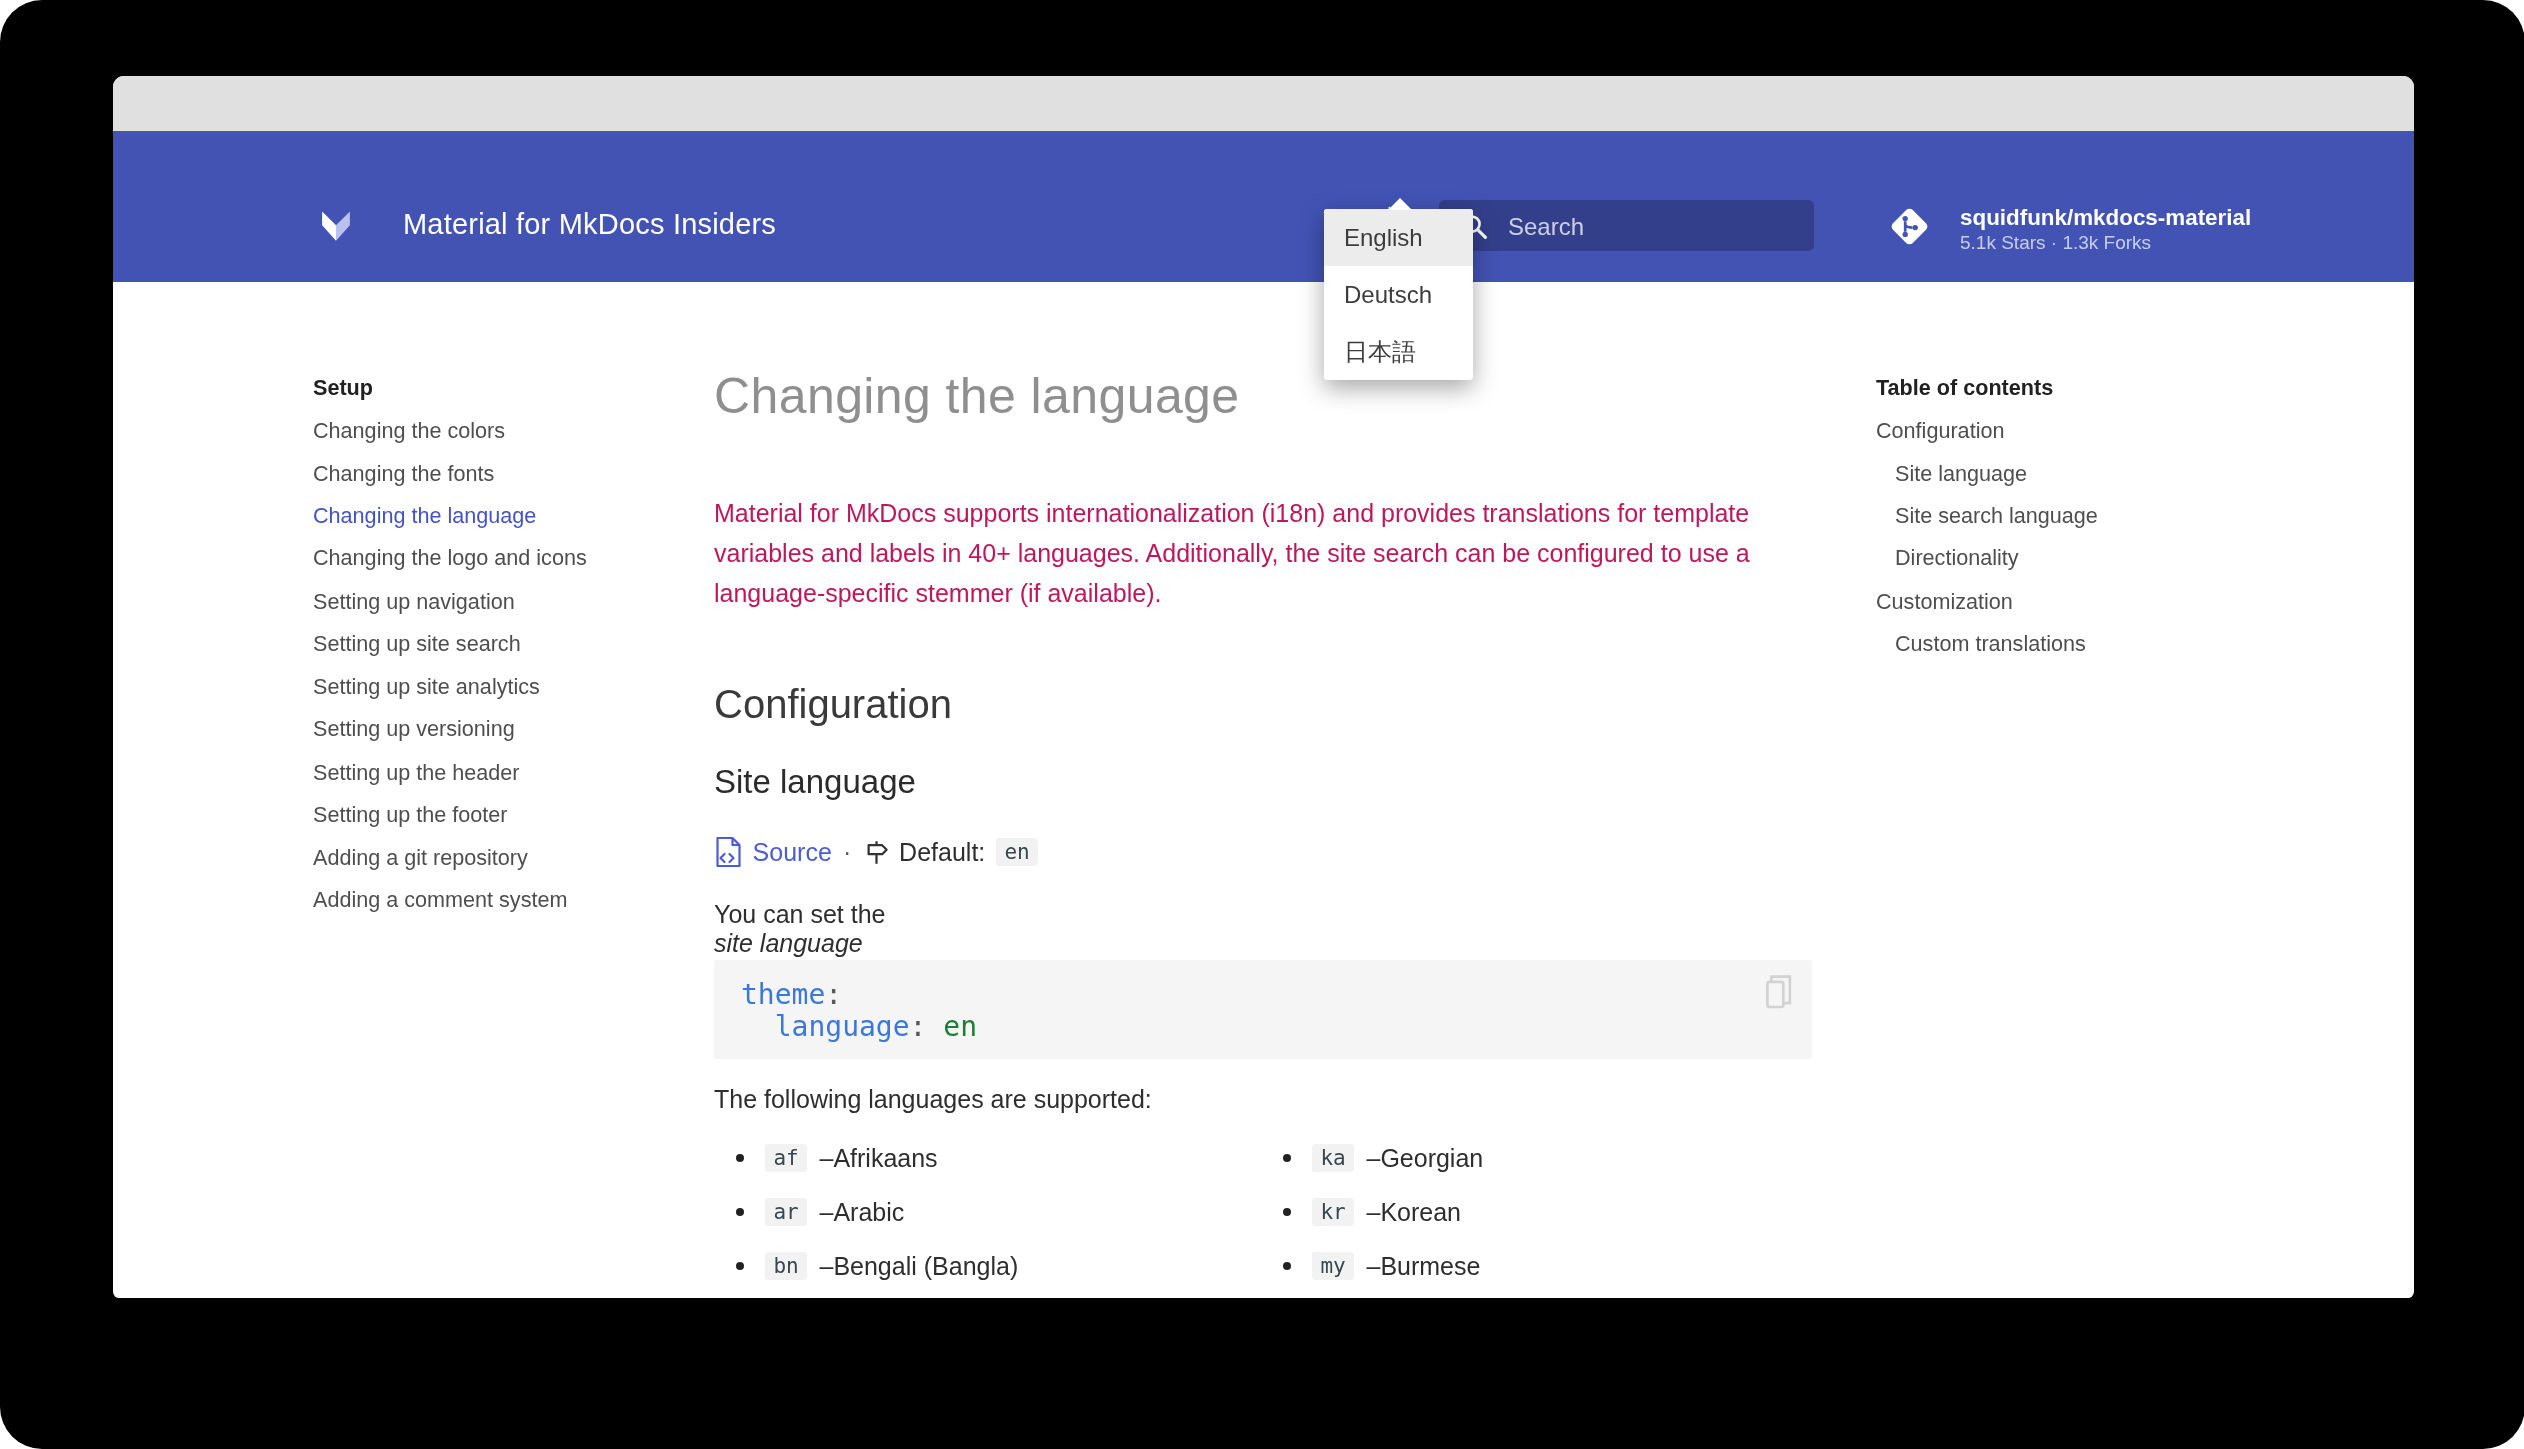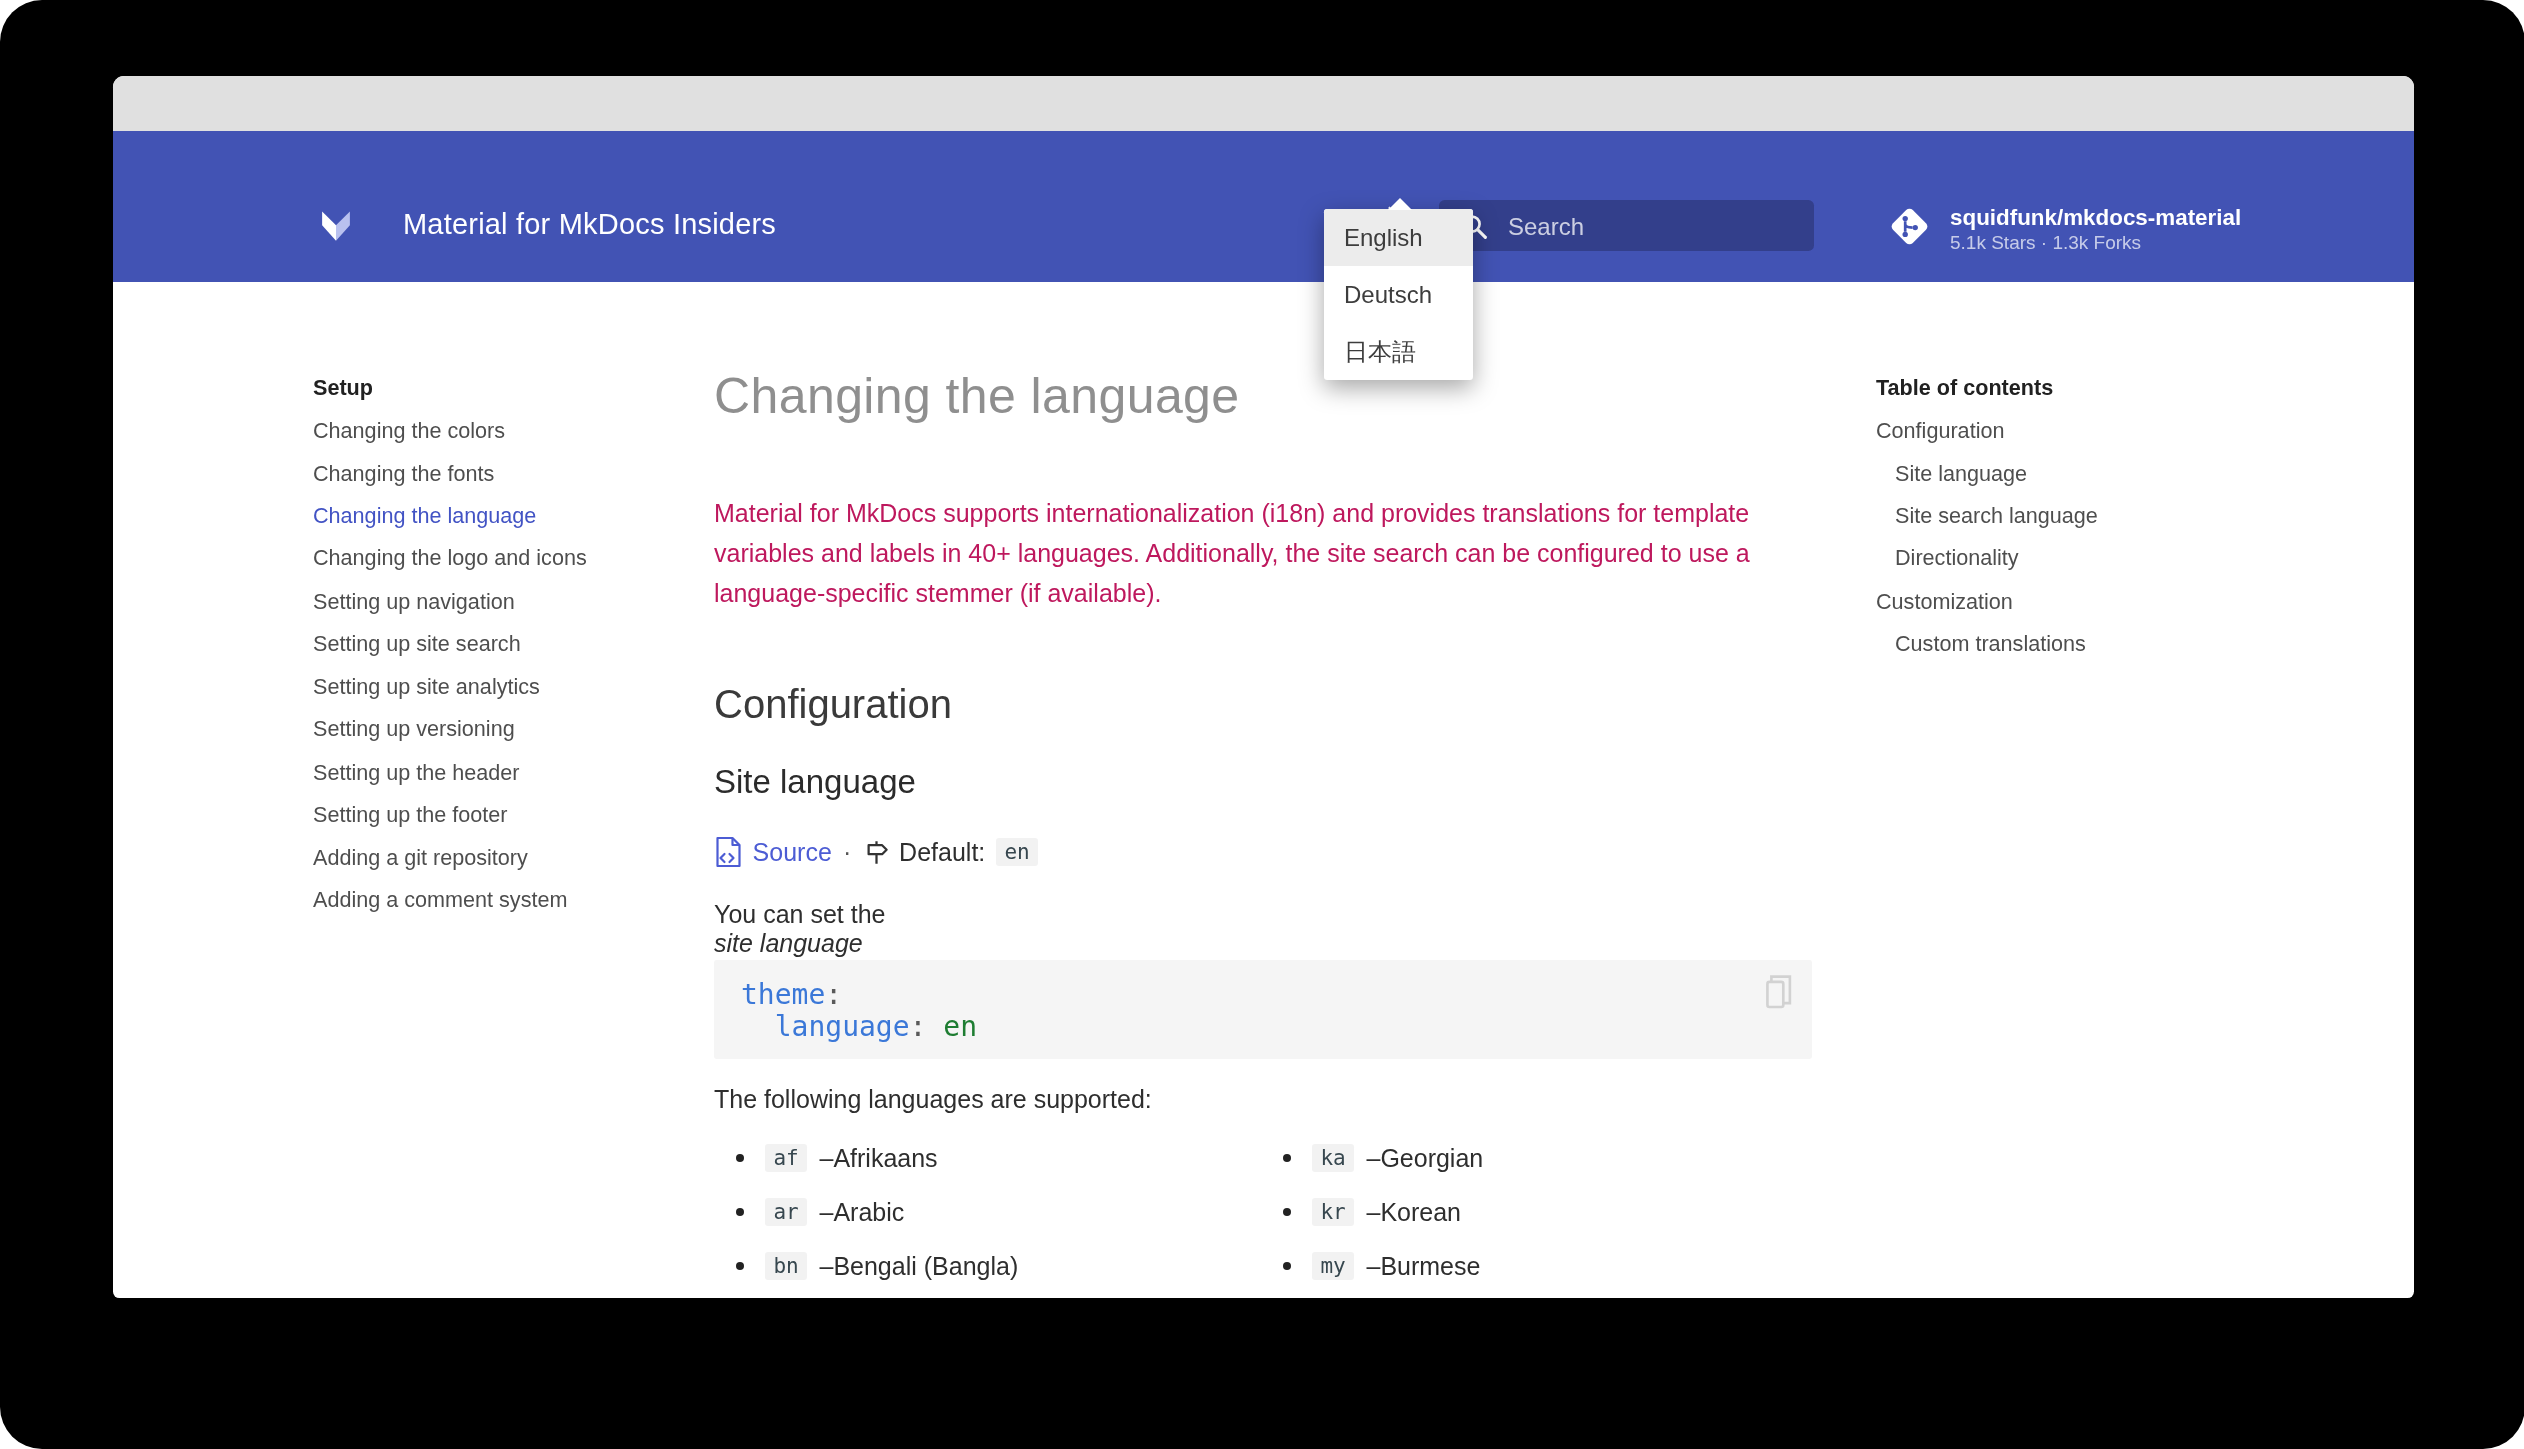--- a/index.html
+++ b/index.html
@@ -16,21 +16,21 @@
   .tabs{position:absolute;left:200px;top:155px;display:flex;gap:46px;font-size:22.4px;}
   .tab{color:rgba(255,255,255,.75);cursor:pointer;}
   .tab.active{color:#fff;font-weight:700;}
   .translate{position:absolute;left:1266px;top:74px;width:42px;height:40px;color:#fff;cursor:pointer;}
   .translate .zh{position:absolute;left:0;top:-3.2px;font-size:25.6px;}
   .translate .en{position:absolute;left:19px;top:9.6px;font-size:21px;font-weight:700;}
   .search{position:absolute;left:1326px;top:69px;width:375px;height:51px;background:#333f8b;border-radius:5.6px;}
   .search svg{position:absolute;left:21px;top:12px;}
   .search input{position:absolute;left:67px;top:0;width:288px;height:51px;background:transparent;border:none;outline:none;color:#fff;font-size:24px;font-family:"Liberation Sans",sans-serif;}
   .search input::placeholder{color:rgba(255,255,255,.75);}
-  .repo{position:absolute;left:1775px;top:74px;display:flex;gap:19px;cursor:pointer;}
+  .repo{position:absolute;left:1775px;top:74px;display:flex;gap:29px;cursor:pointer;}
   .repo svg{width:43px;height:43px;}
   .repo-name{font-size:22.4px;font-weight:700;color:#fff;line-height:25.6px;}
   .repo-stats{font-size:19px;color:rgba(255,255,255,.7);line-height:22.4px;margin-top:1.6px;}
   
   .lang-menu{position:absolute;left:1211px;top:133px;width:149px;background:#fff;border-radius:3.2px;box-shadow:0 8px 24px rgba(0,0,0,.35);z-index:9;}
   .lang-arrow{position:absolute;left:1275px;top:122px;width:0;height:0;border-left:12px solid transparent;border-right:12px solid transparent;border-bottom:12px solid #fff;z-index:10;}
   .lang-item{height:57px;line-height:57px;padding-left:20px;font-size:24px;color:#3d3d3d;cursor:pointer;}
   .lang-item.selected{background:#ececec;border-radius:3.2px 3.2px 0 0;}
   
   .sidebar{position:absolute;left:200px;top:288px;width:336px;font-size:21.6px;}

